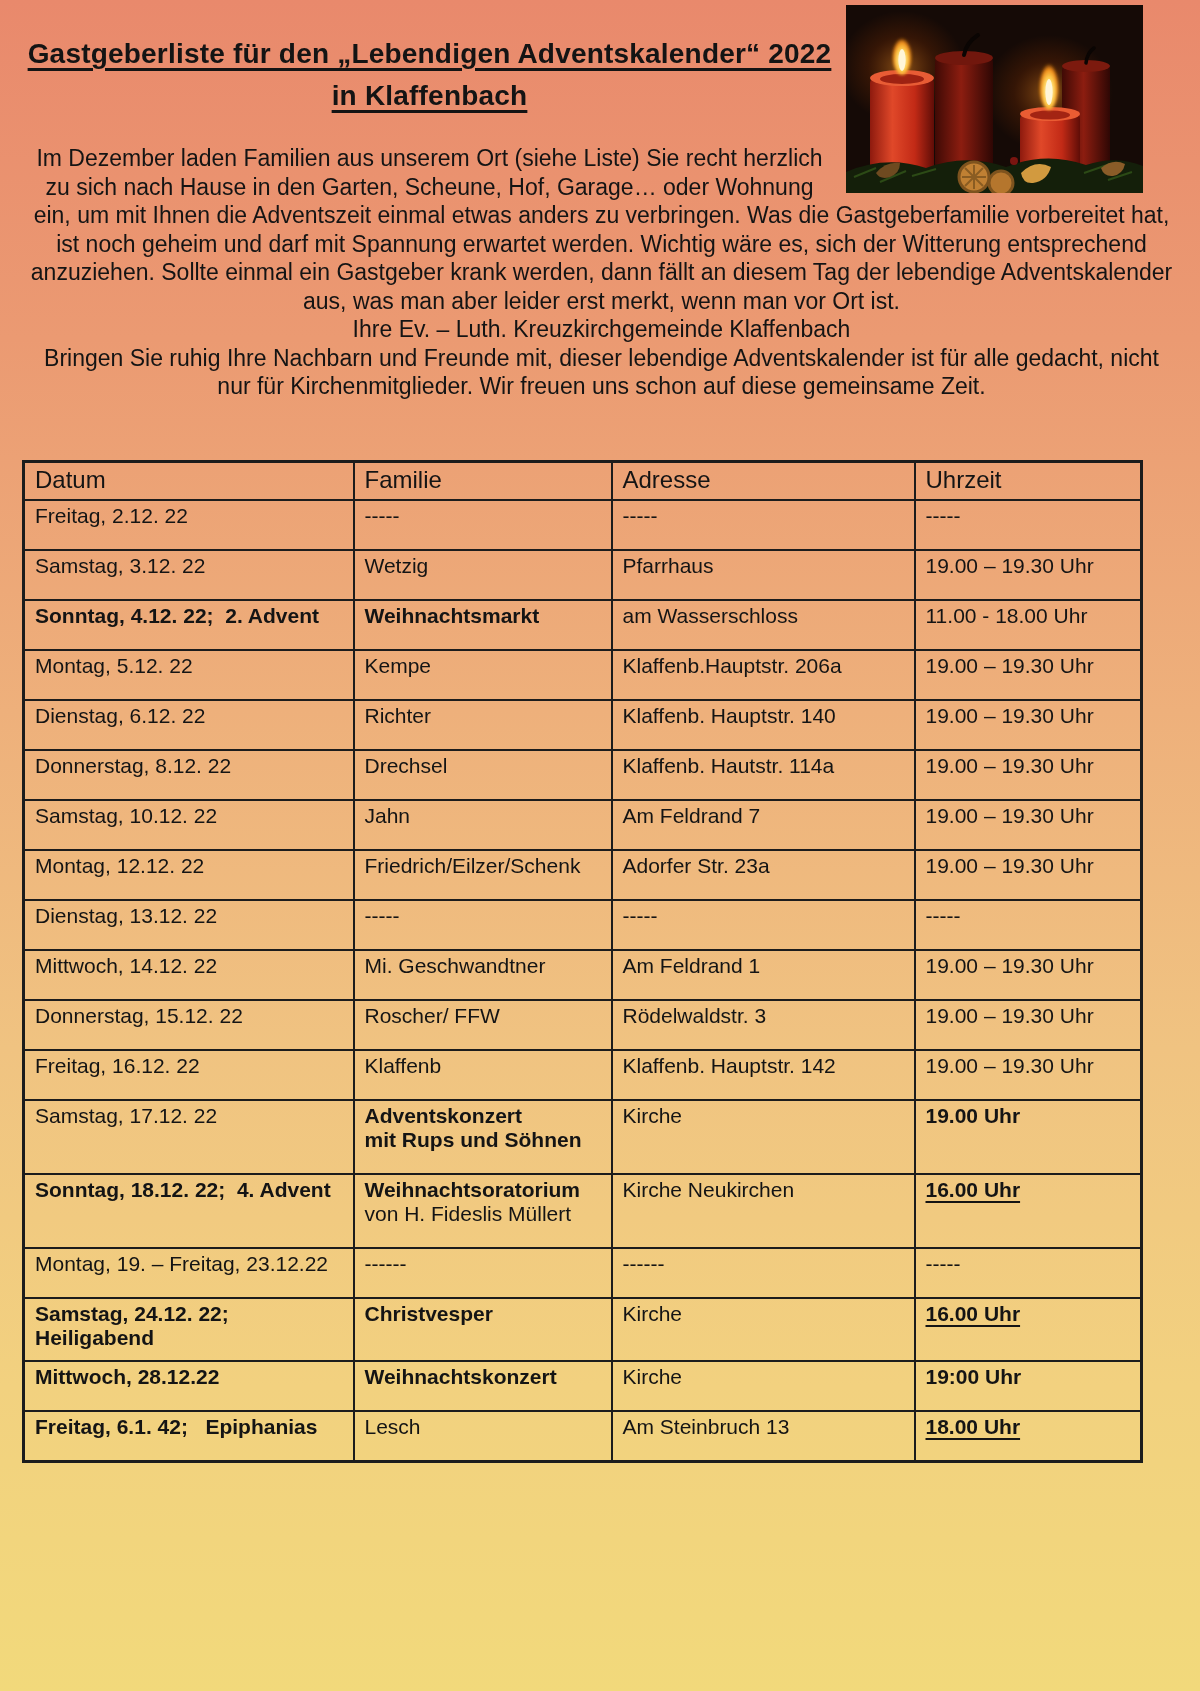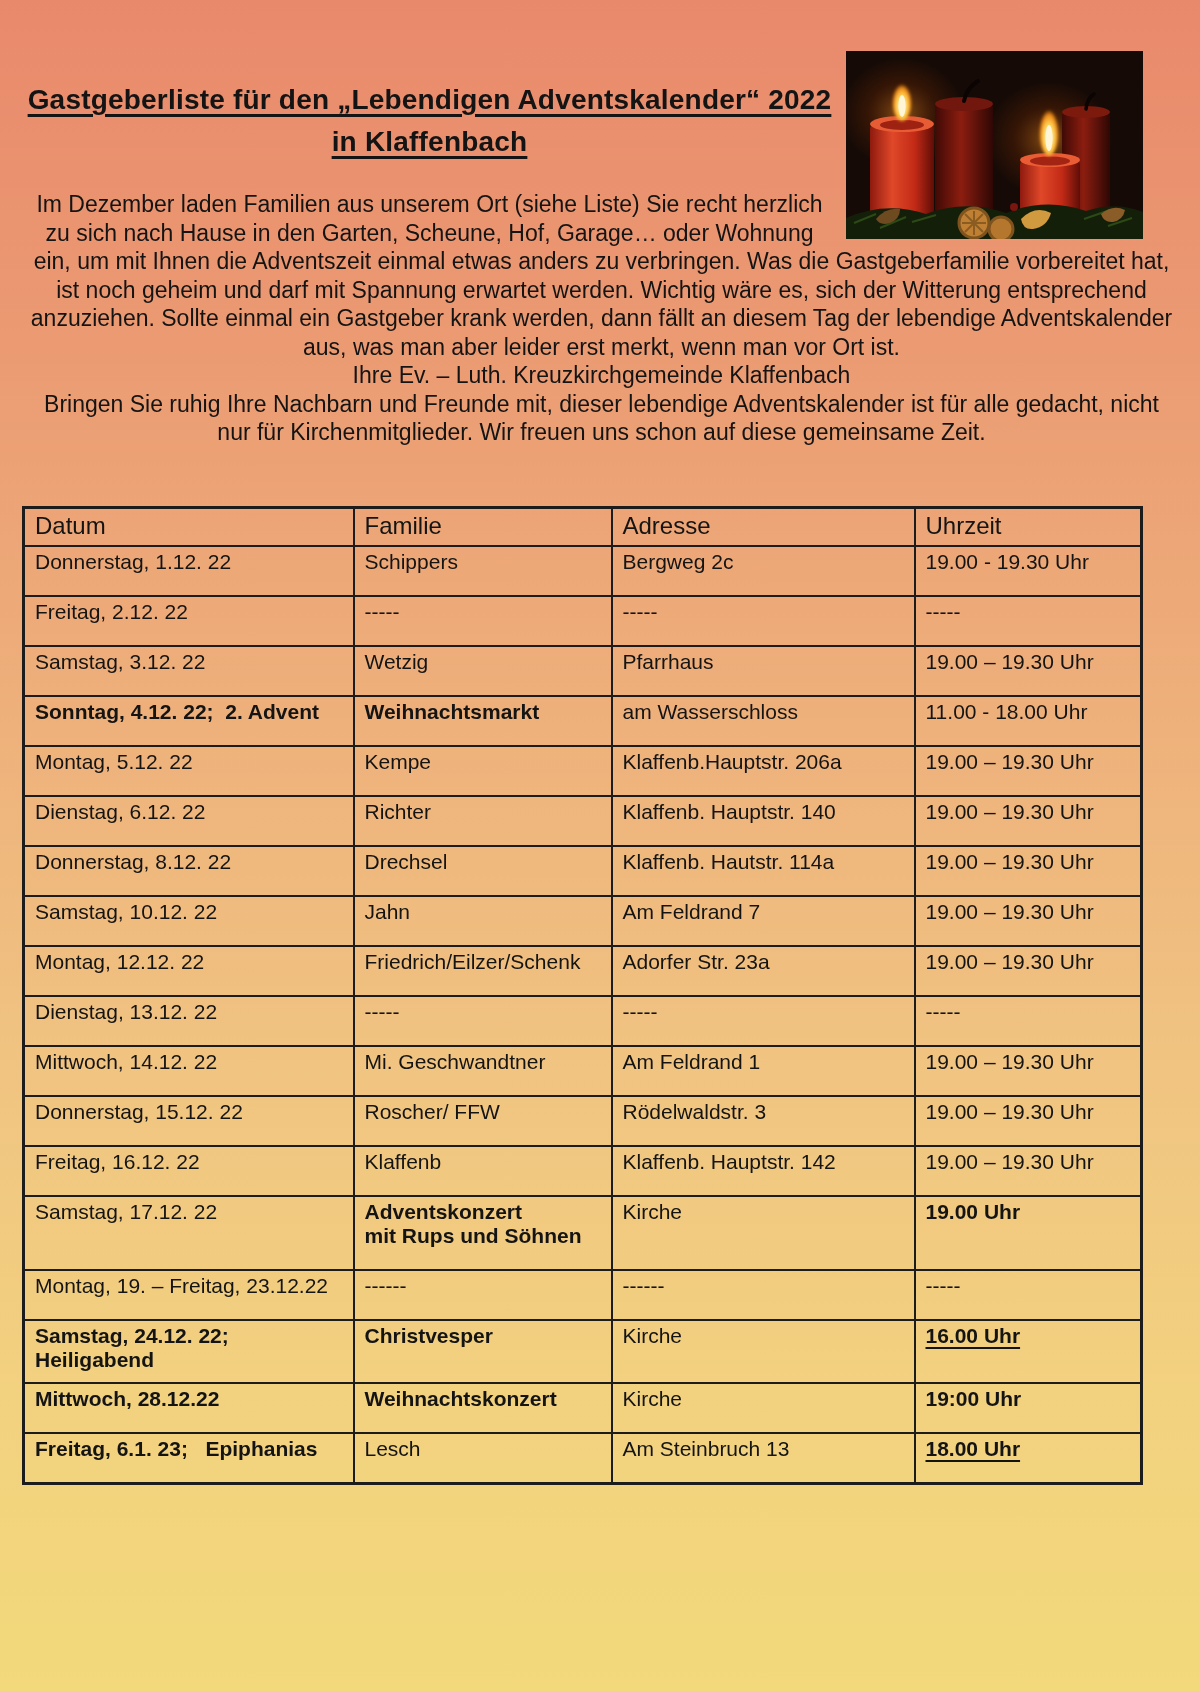--- a/index.html
+++ b/index.html
@@ -6,21 +6,21 @@
   html { background: #f2d97b; }
   body {
     margin: 0;
     width: 1200px;
     height: 1691px;
     background: linear-gradient(180deg, #e9896c 0%, #eb9a72 20%, #eeb07b 42%, #f0c381 62%, #f2d17f 82%, #f2d97b 100%);
     font-family: "Liberation Sans", "DejaVu Sans", sans-serif;
     color: #141414;
     overflow: hidden;
   }
-  .page { padding: 0 22px 0 25px; margin-top: 46px; }
+  .page { padding: 0 22px 0 25px; }
 
   figure.photo {
     float: right;
     width: 297px; height: 188px;
     margin: 5px 35px 8px 12px;
     padding: 0;
   }
   figure.photo svg { display: block; width: 297px; height: 188px; }
 
   h1.title {
@@ -163,26 +163,20 @@
     <thead>
       <tr>
         <th>Datum</th>
         <th>Familie</th>
         <th>Adresse</th>
         <th>Uhrzeit</th>
       </tr>
     </thead>
     <tbody id="rows">
         <tr>
-          <td><span>Donnerstag, 1.12. 22</span></td>
-          <td><span>Schippers</span></td>
-          <td><span>Bergweg 2c</span></td>
-          <td><span>19.00 - 19.30 Uhr</span></td>
-        </tr>
-        <tr>
           <td><span>Freitag, 2.12. 22</span></td>
           <td><span>-----</span></td>
           <td><span>-----</span></td>
           <td><span>-----</span></td>
         </tr>
         <tr>
           <td><span>Samstag, 3.12. 22</span></td>
           <td><span>Wetzig</span></td>
           <td><span>Pfarrhaus</span></td>
           <td><span>19.00 – 19.30 Uhr</span></td>
@@ -246,20 +240,27 @@
           <td><span>Klaffenb</span></td>
           <td><span>Klaffenb. Hauptstr. 142</span></td>
           <td><span>19.00 – 19.30 Uhr</span></td>
         </tr>
         <tr>
           <td><span>Samstag, 17.12. 22</span></td>
           <td><span class="b">Adventskonzert
 mit Rups und Söhnen</span></td>
           <td><span>Kirche</span></td>
           <td><span class="b">19.00 Uhr</span></td>
+        </tr>
+        <tr>
+          <td><span class="b">Sonntag, 18.12. 22;  4. Advent</span></td>
+          <td><span class="b">Weihnachtsoratorium</span>
+<span>von H. Fideslis Müllert</span></td>
+          <td><span>Kirche Neukirchen</span></td>
+          <td><span class="b u">16.00 Uhr</span></td>
         </tr>
         <tr>
           <td><span>Montag, 19. – Freitag, 23.12.22</span></td>
           <td><span>------</span></td>
           <td><span>------</span></td>
           <td><span>-----</span></td>
         </tr>
         <tr class="compact">
           <td><span class="b">Samstag, 24.12. 22;
 Heiligabend</span></td>
@@ -267,21 +268,21 @@
           <td><span>Kirche</span></td>
           <td><span class="b u">16.00 Uhr</span></td>
         </tr>
         <tr>
           <td><span class="b">Mittwoch, 28.12.22</span></td>
           <td><span class="b">Weihnachtskonzert</span></td>
           <td><span>Kirche</span></td>
           <td><span class="b">19:00 Uhr</span></td>
         </tr>
         <tr>
-          <td><span class="b">Freitag, 6.1. 23;   Epiphanias</span></td>
+          <td><span class="b">Freitag, 6.1. 42;   Epiphanias</span></td>
           <td><span>Lesch</span></td>
           <td><span>Am Steinbruch 13</span></td>
           <td><span class="b u">18.00 Uhr</span></td>
         </tr>
       </tbody>
   </table>
 
 </div>
 
 </body></html>

